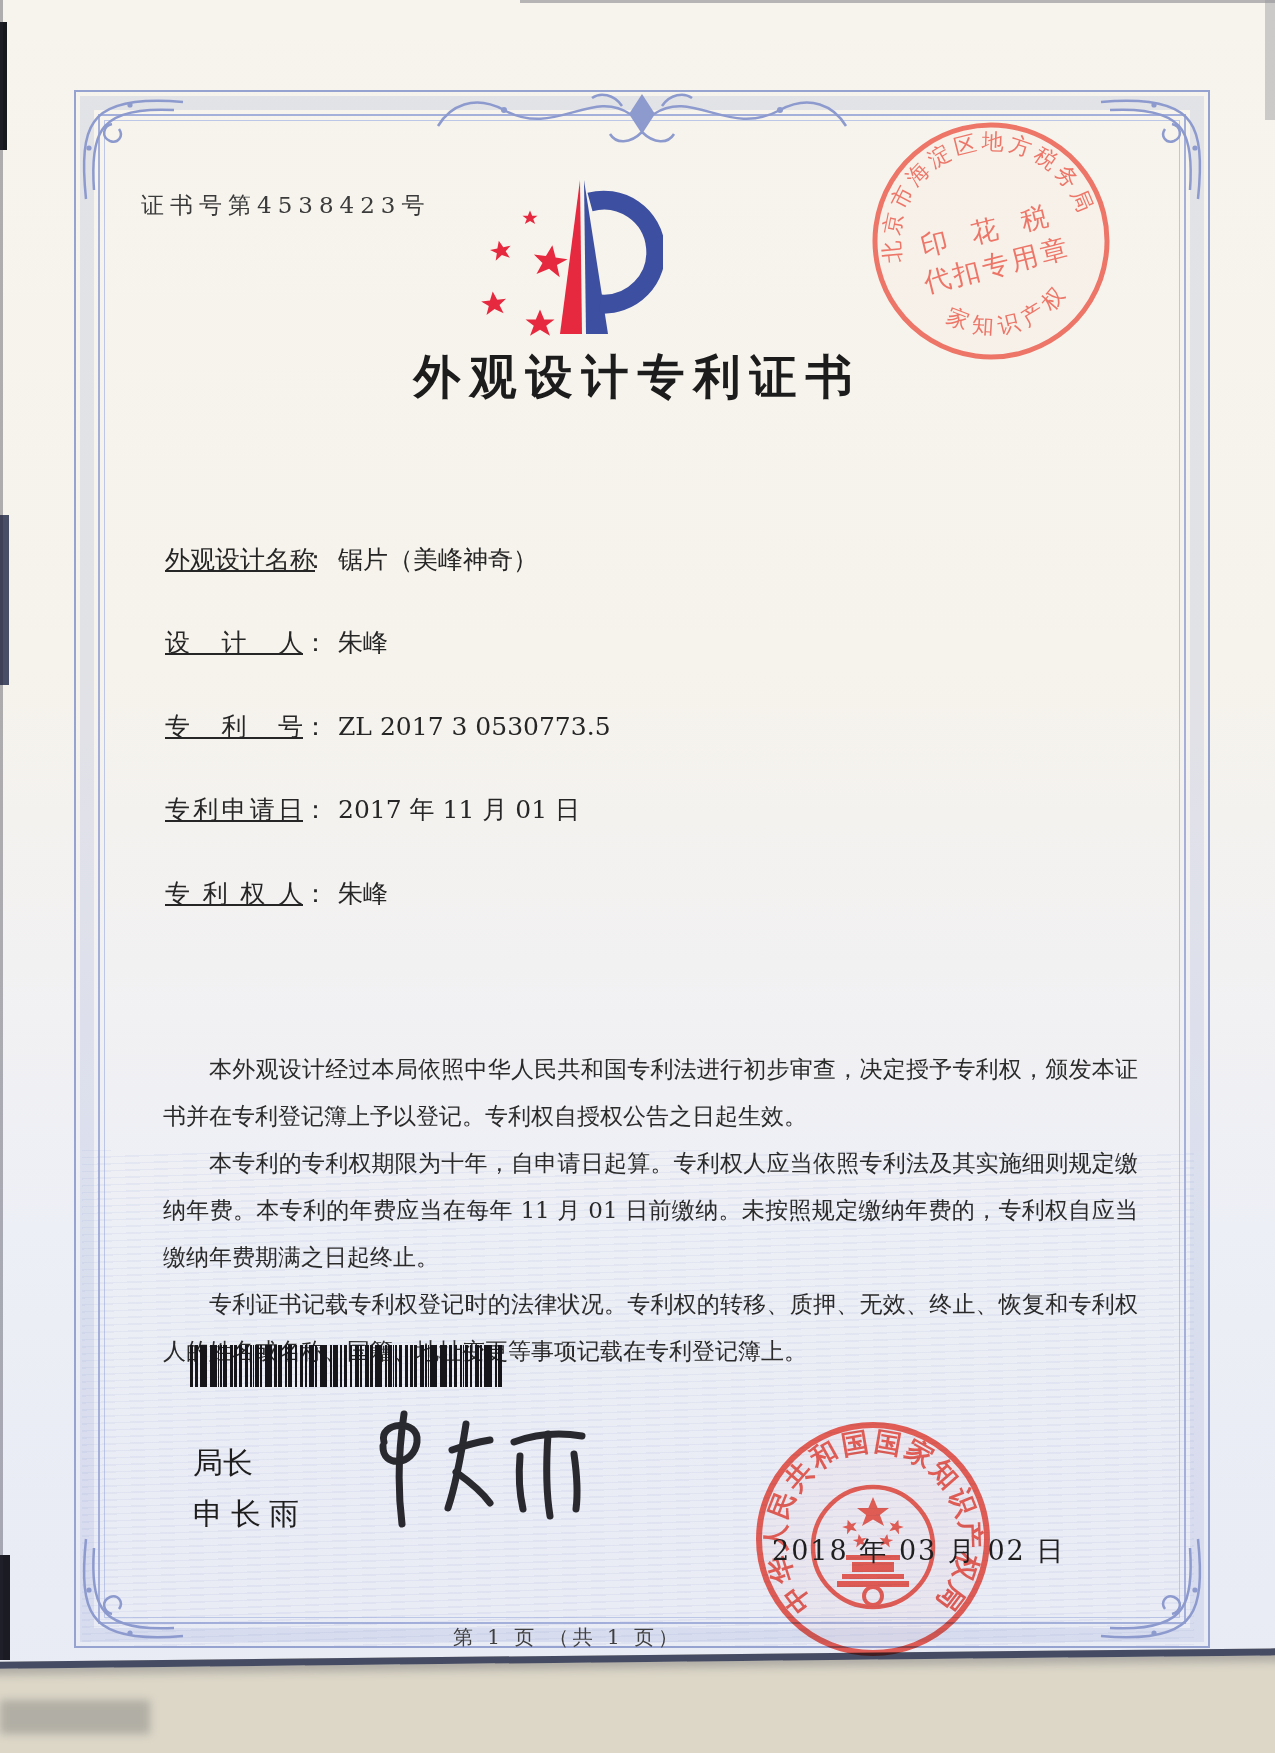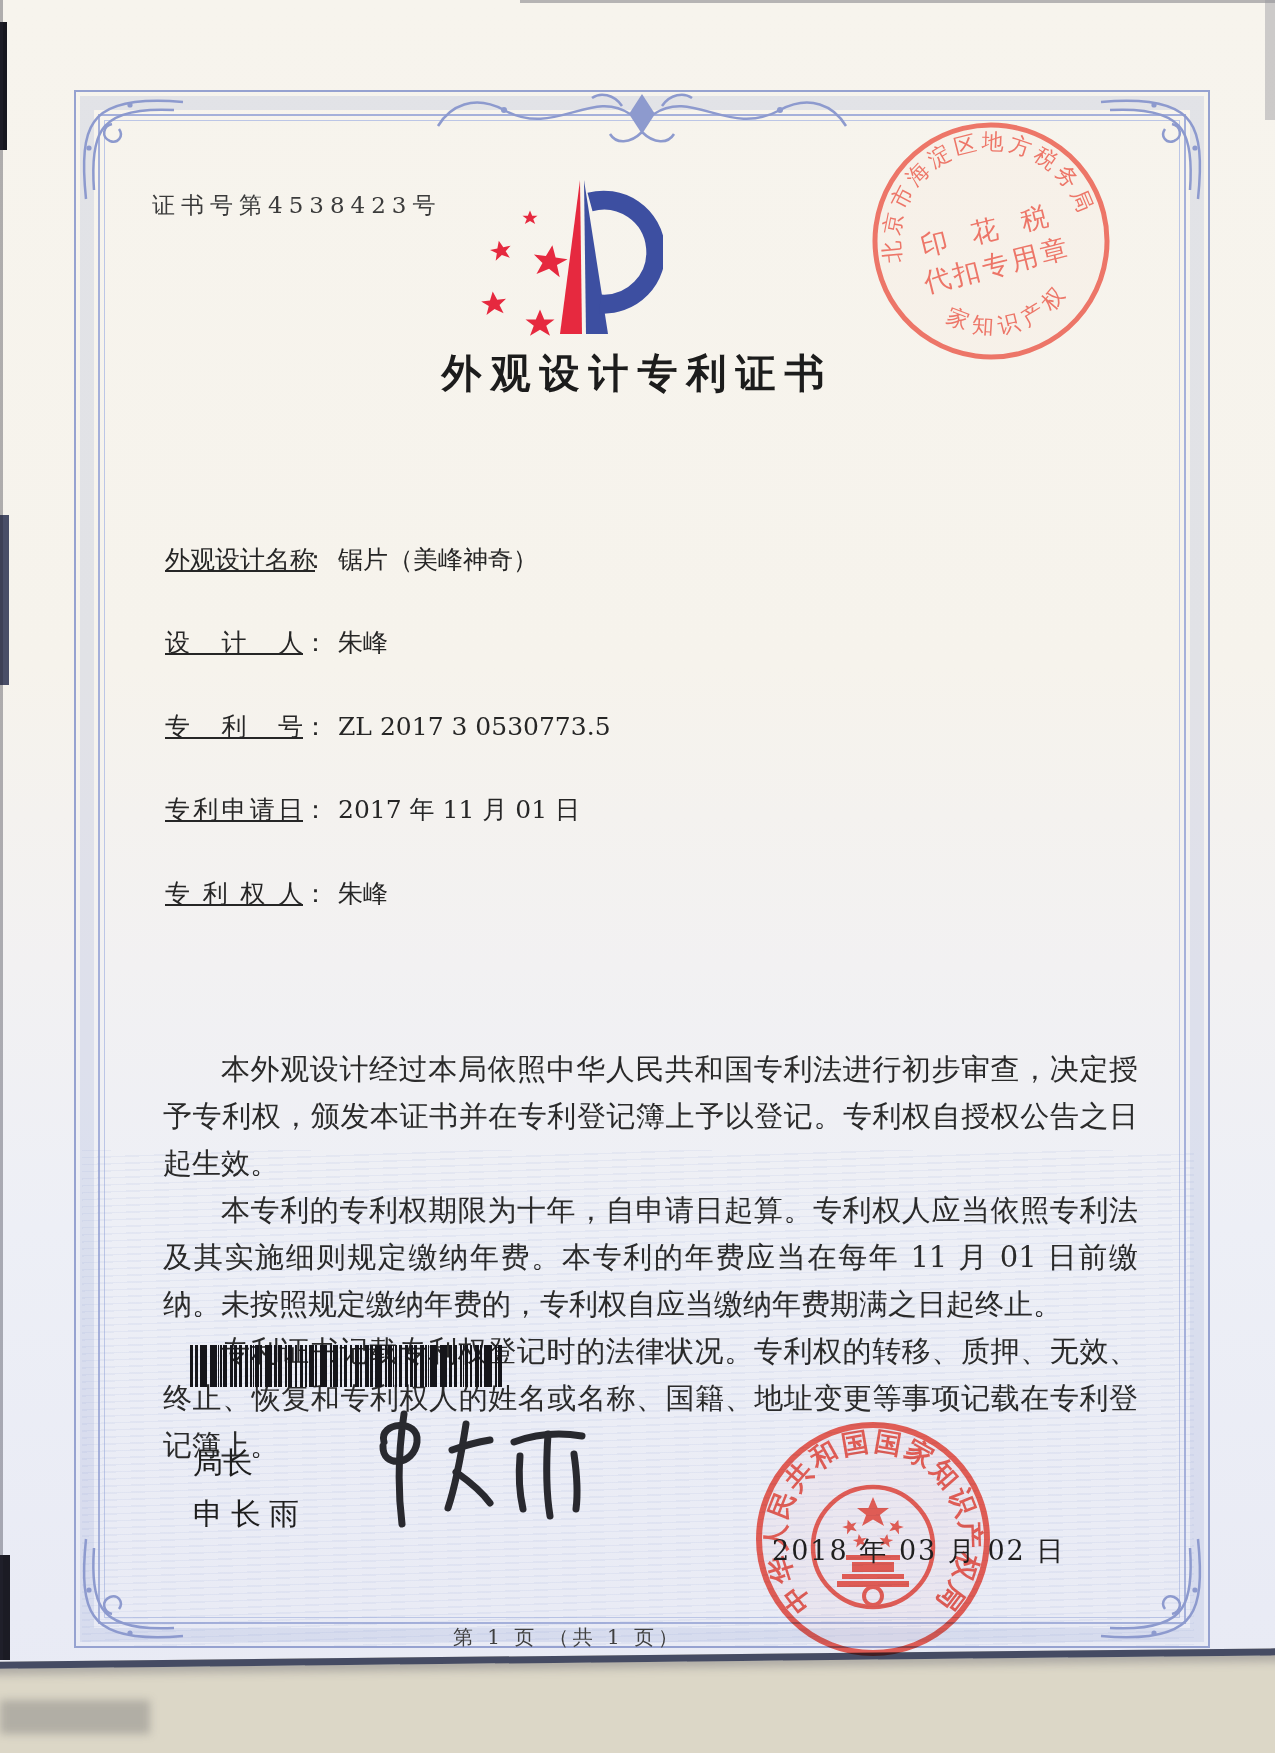--- a/index.html
+++ b/index.html
@@ -20,30 +20,30 @@
   
   .frame{box-sizing:border-box;}
   .frame-outer{left:74px;top:90px;width:1136px;height:1558px;border:2px solid #96a2d0;}
   .frame-band {left:80px;top:96px;width:1124px;height:1546px;border:14px solid rgba(145,160,210,.20);}
   .frame-inner{left:98px;top:114px;width:1088px;height:1510px;border:2px solid #a5b0da;}
   .frame-inner2{left:104px;top:120px;width:1076px;height:1498px;border:1px solid #bcc6e6;}
   .corner{width:110px;height:110px;}
   .watermark{left:82px;top:1150px;width:1112px;height:496px;
     background:repeating-linear-gradient(178deg,rgba(140,158,210,.11) 0 1.5px,rgba(255,255,255,0) 1.5px 7px);}
   
-  .cert-no{left:152px;top:190px;font-size:23px;letter-spacing:6px;color:#3b3b3b;text-align:right;}
-  .doc-title{left:0;top:346px;width:1275px;text-align:center;font-size:40px;font-weight:bold;
+  .cert-no{left:141px;top:190px;font-size:23px;letter-spacing:6px;color:#3b3b3b;text-align:right;}
+  .doc-title{left:0;top:346px;width:1275px;text-align:center;font-size:47px;font-weight:bold;
     letter-spacing:9px;color:#1c1c1c;}
   
   .field{left:165px;font-size:25px;color:#262626;white-space:nowrap;}
   .field .fl{display:inline-block;width:138px;text-align:justify;text-align-last:justify;text-decoration:underline;}
   .field .colon{margin-right:10px;}
   .f0{top:543px}.f1{top:626px}.f2{top:710px}.f3{top:793px}.f4{top:877px}.f5{top:981px}
   
-  .body-text{left:163px;top:1046px;width:975px;font-size:29px;line-height:47px;
+  .body-text{left:163px;top:1046px;width:975px;font-size:23px;line-height:47px;
     text-align:justify;color:#2a2a2a;}
   .body-text p{margin:0;text-indent:2em;}
   
   .barcode{left:190px;top:1345px;width:314px;height:42px;
     background:
       repeating-linear-gradient(90deg,#15151a 0 2px,transparent 2px 5px),
       repeating-linear-gradient(90deg,#15151a 0 3px,transparent 3px 11px),
       repeating-linear-gradient(90deg,#15151a 0 1px,transparent 1px 7px);}
   
   .sig-title{left:193px;top:1443px;font-size:30px;color:#1e1e1e;font-family:"DejaVu Sans","Liberation Sans",sans-serif;text-align:right;}

